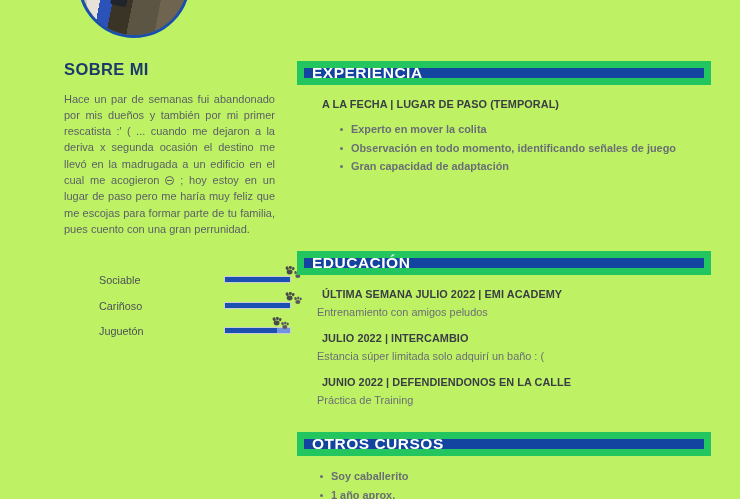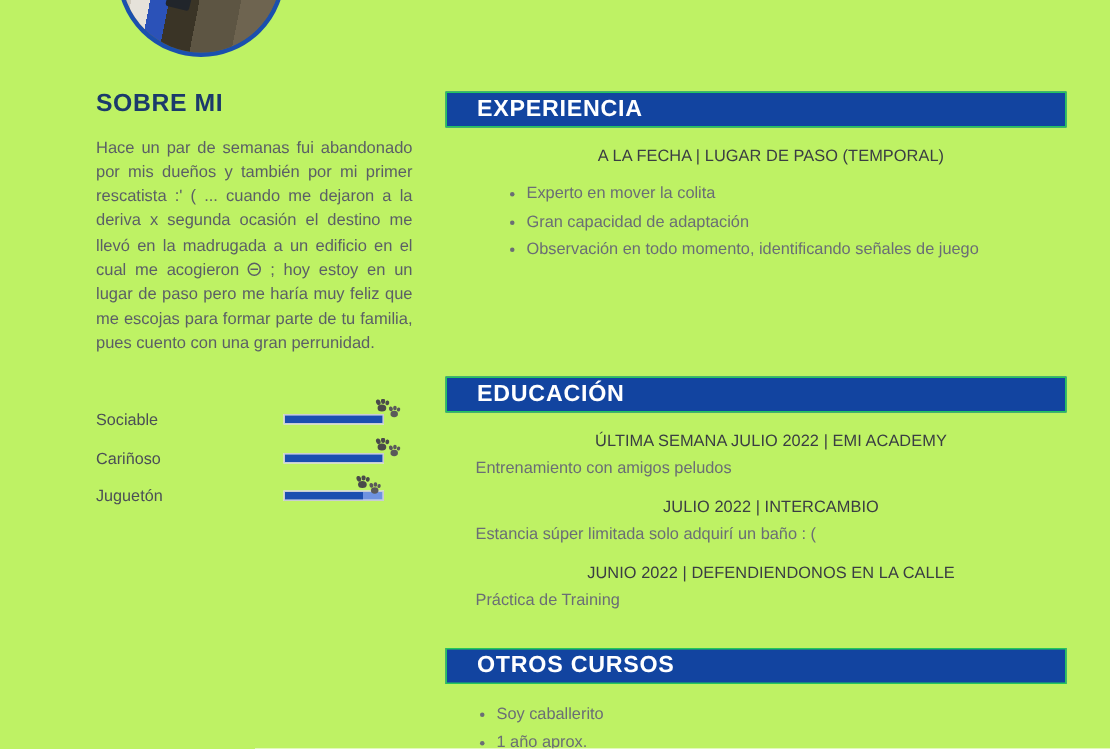--- a/index.html
+++ b/index.html
@@ -110,20 +110,21 @@
     top: 3.2px;
     height: 1.2px;
     background: #5b5f66;
   }
 
   
   .skills-block { margin-top: 14px; }
   .skill-row {
     position: relative;
     height: 25.5px;
+    margin-left: 35px;
   }
   .skill-label {
     position: absolute;
     left: 0;
     top: 5px;
     font-size: 10.8px;
     color: #4b4f56;
     line-height: 1;
   }
   .skill-track {
@@ -156,56 +157,56 @@
     width: 20px;
     height: 14px;
     transform: translateX(-7px);
   }
   .paw-marker svg { display: block; }
 
   
   .bar {
     height: 24px;
     background: #1244a0;
-    border: 1px solid #22c55e;
+    border: 7px solid #22c55e;
     box-sizing: border-box;
     display: flex;
     align-items: center;
-    padding-left: 20px;
+    padding-left: 8px;
   }
   .bar-title {
     color: #ffffff;
     font-size: 15.5px;
     font-weight: bold;
     letter-spacing: 0.5px;
     line-height: 1;
   }
 
   .entry { margin-top: 13px; }
   .entry-title {
     font-size: 10.9px;
-    font-weight: normal;
+    font-weight: bold;
     color: #3a3d43;
     margin: 5px;
     line-height: 1.2;
     letter-spacing: 0.05px;
-    text-align: center;
   }
   .entry-sub {
     font-size: 10.9px;
     color: #6a6e75;
     margin: 7px 0 0 0;
     line-height: 1.2;
   }
   .entry-sub.tight { margin-top: 4px; }
 
   ul.bullets {
     margin: 9px 0 0 0;
     padding: 0 0 0 34px;
     list-style: none;
+    font-weight: bold;
   }
   ul.bullets li {
     position: relative;
     font-size: 10.9px;
     color: #6a6e75;
     line-height: 18.5px;
   }
   ul.bullets li::before {
     content: "";
     position: absolute;
@@ -315,22 +316,22 @@
 
     <div style="position:absolute; left:0; top:61px; width:414px;">
       <div class="bar">
         <span class="bar-title">EXPERIENCIA</span>
       </div>
       <div class="exp-block">
         <div class="entry">
           <p class="entry-title">A LA FECHA | LUGAR DE PASO (TEMPORAL)</p>
           <ul class="bullets" id="exp-bullets">
               <li>Experto en mover la colita</li>
+              <li>Observación en todo momento, identificando señales de juego</li>
               <li>Gran capacidad de adaptación</li>
-              <li>Observación en todo momento, identificando señales de juego</li>
             </ul>
         </div>
       </div>
     </div>
 
     <div style="position:absolute; left:0; top:251px; width:414px;">
       <div class="bar">
         <span class="bar-title">EDUCACIÓN</span>
       </div>
       <div class="edu-block" id="edu-entries">

